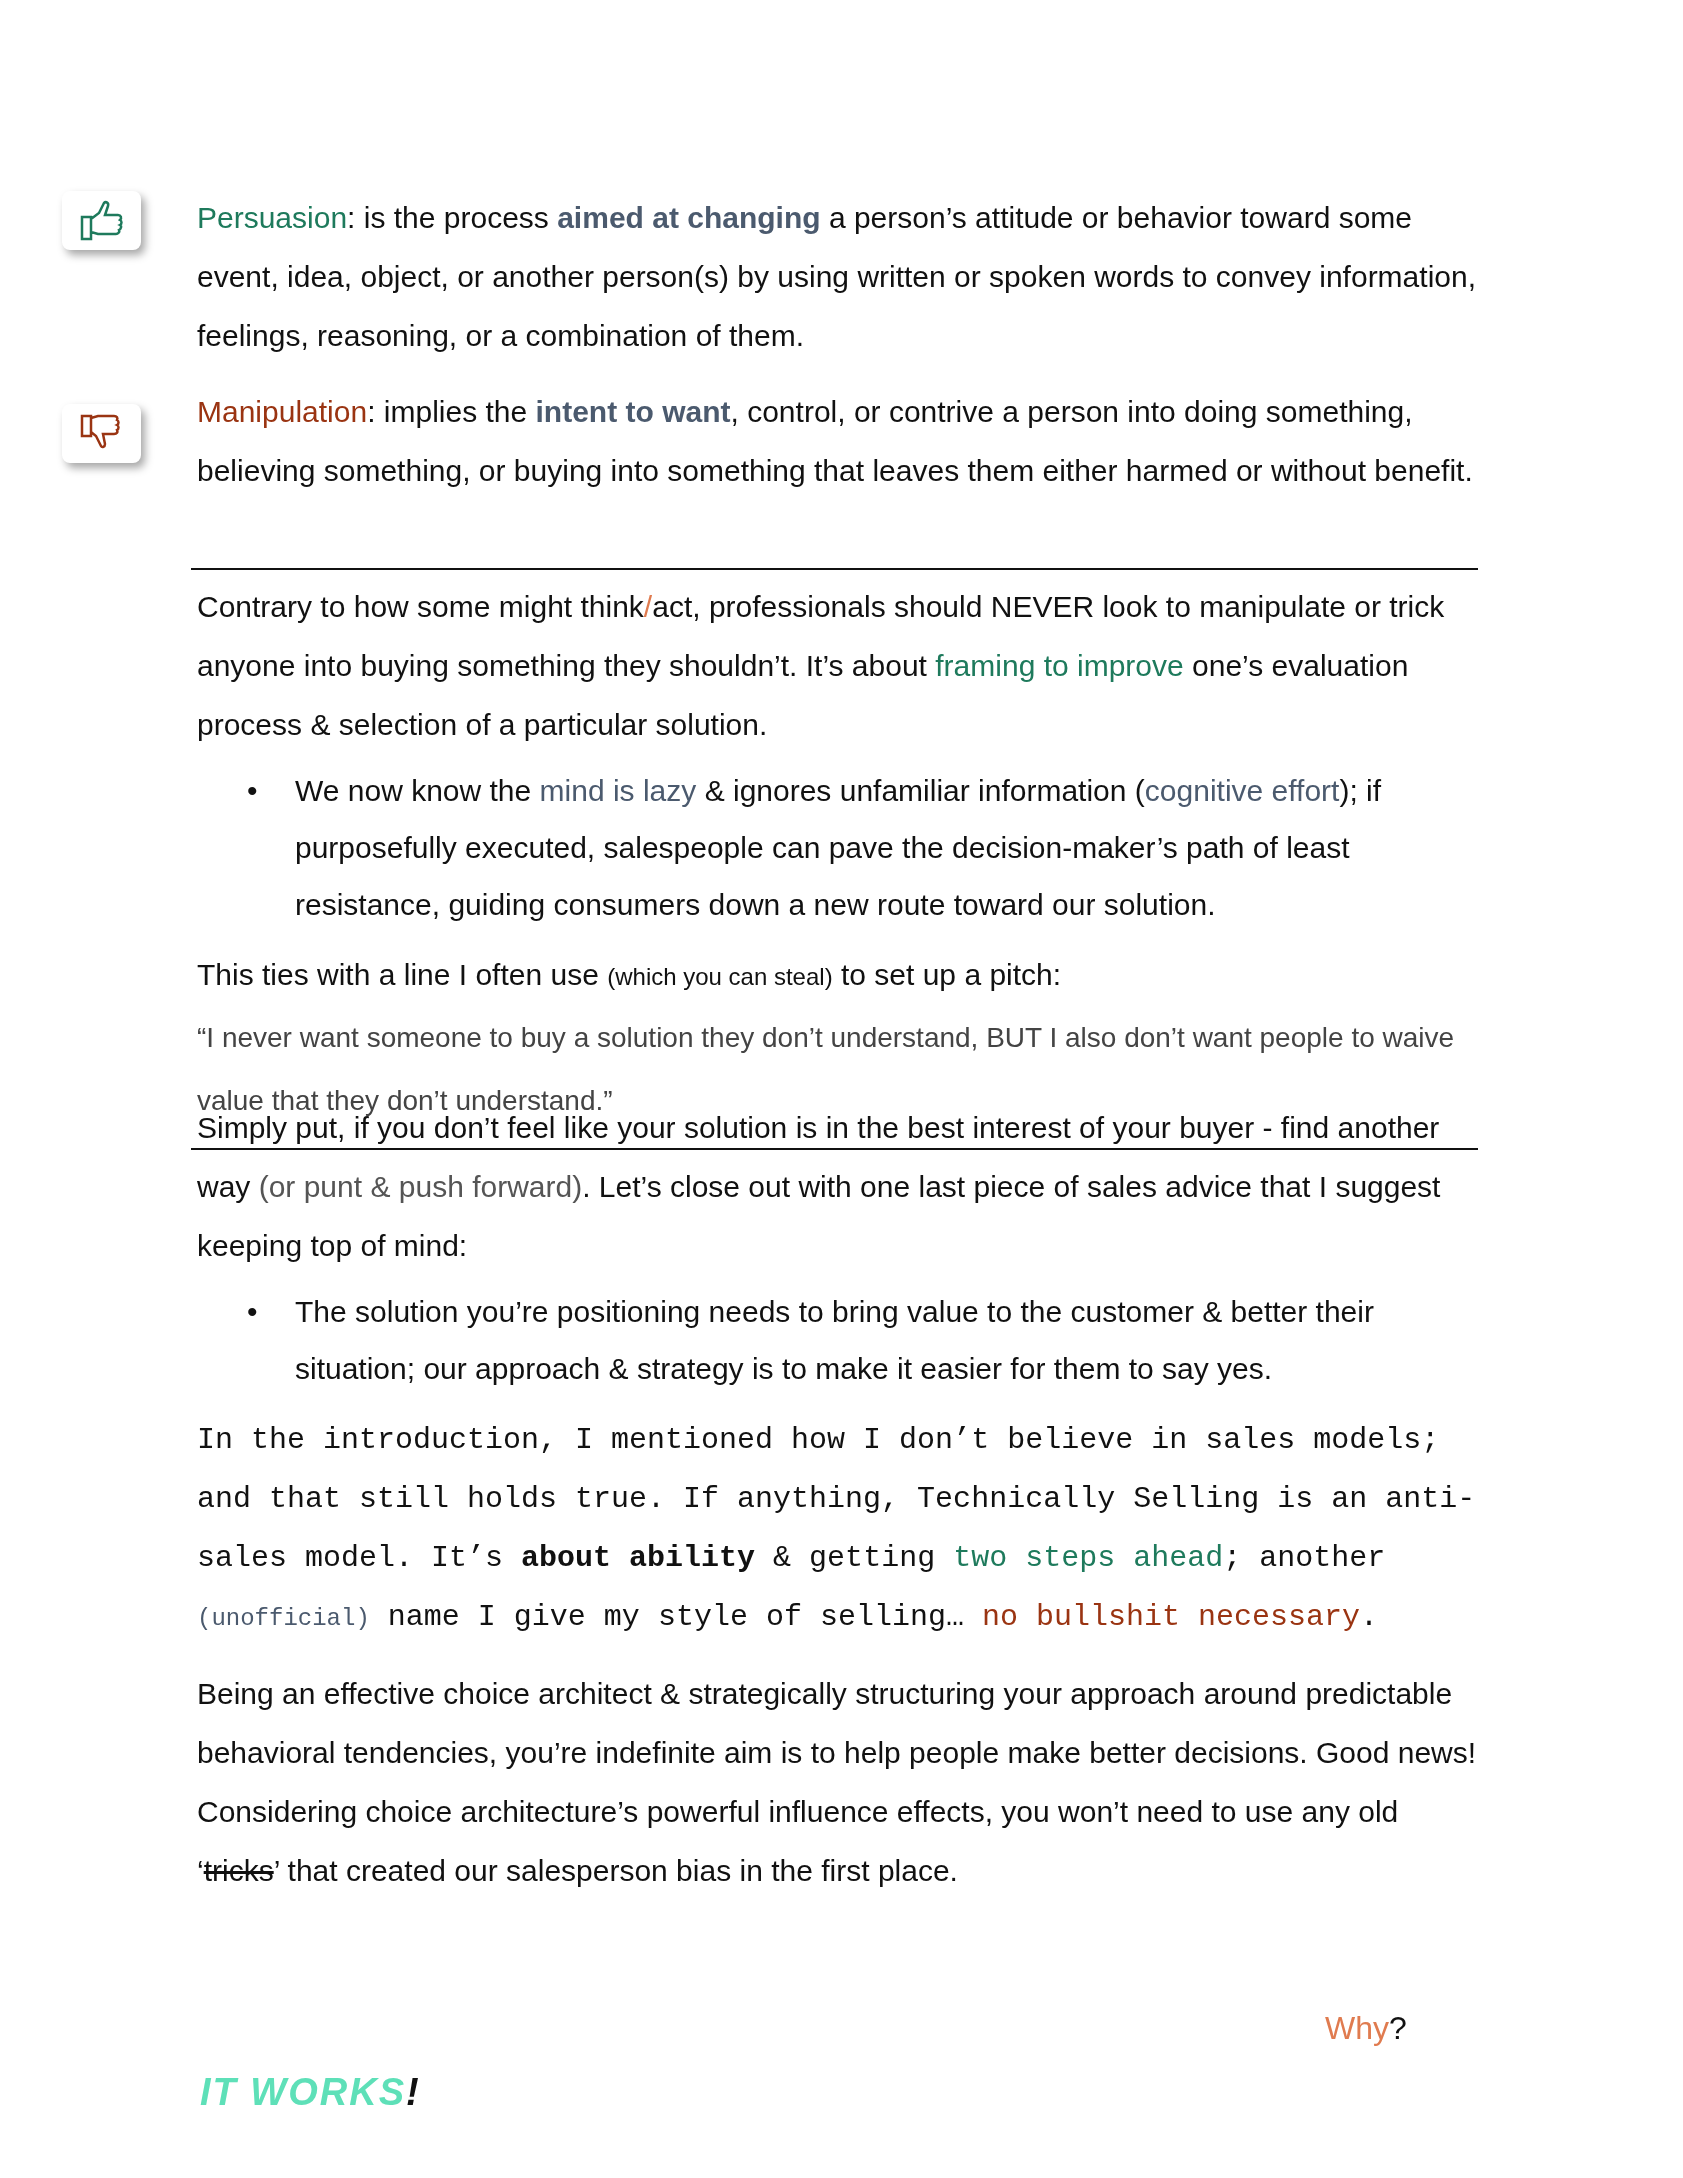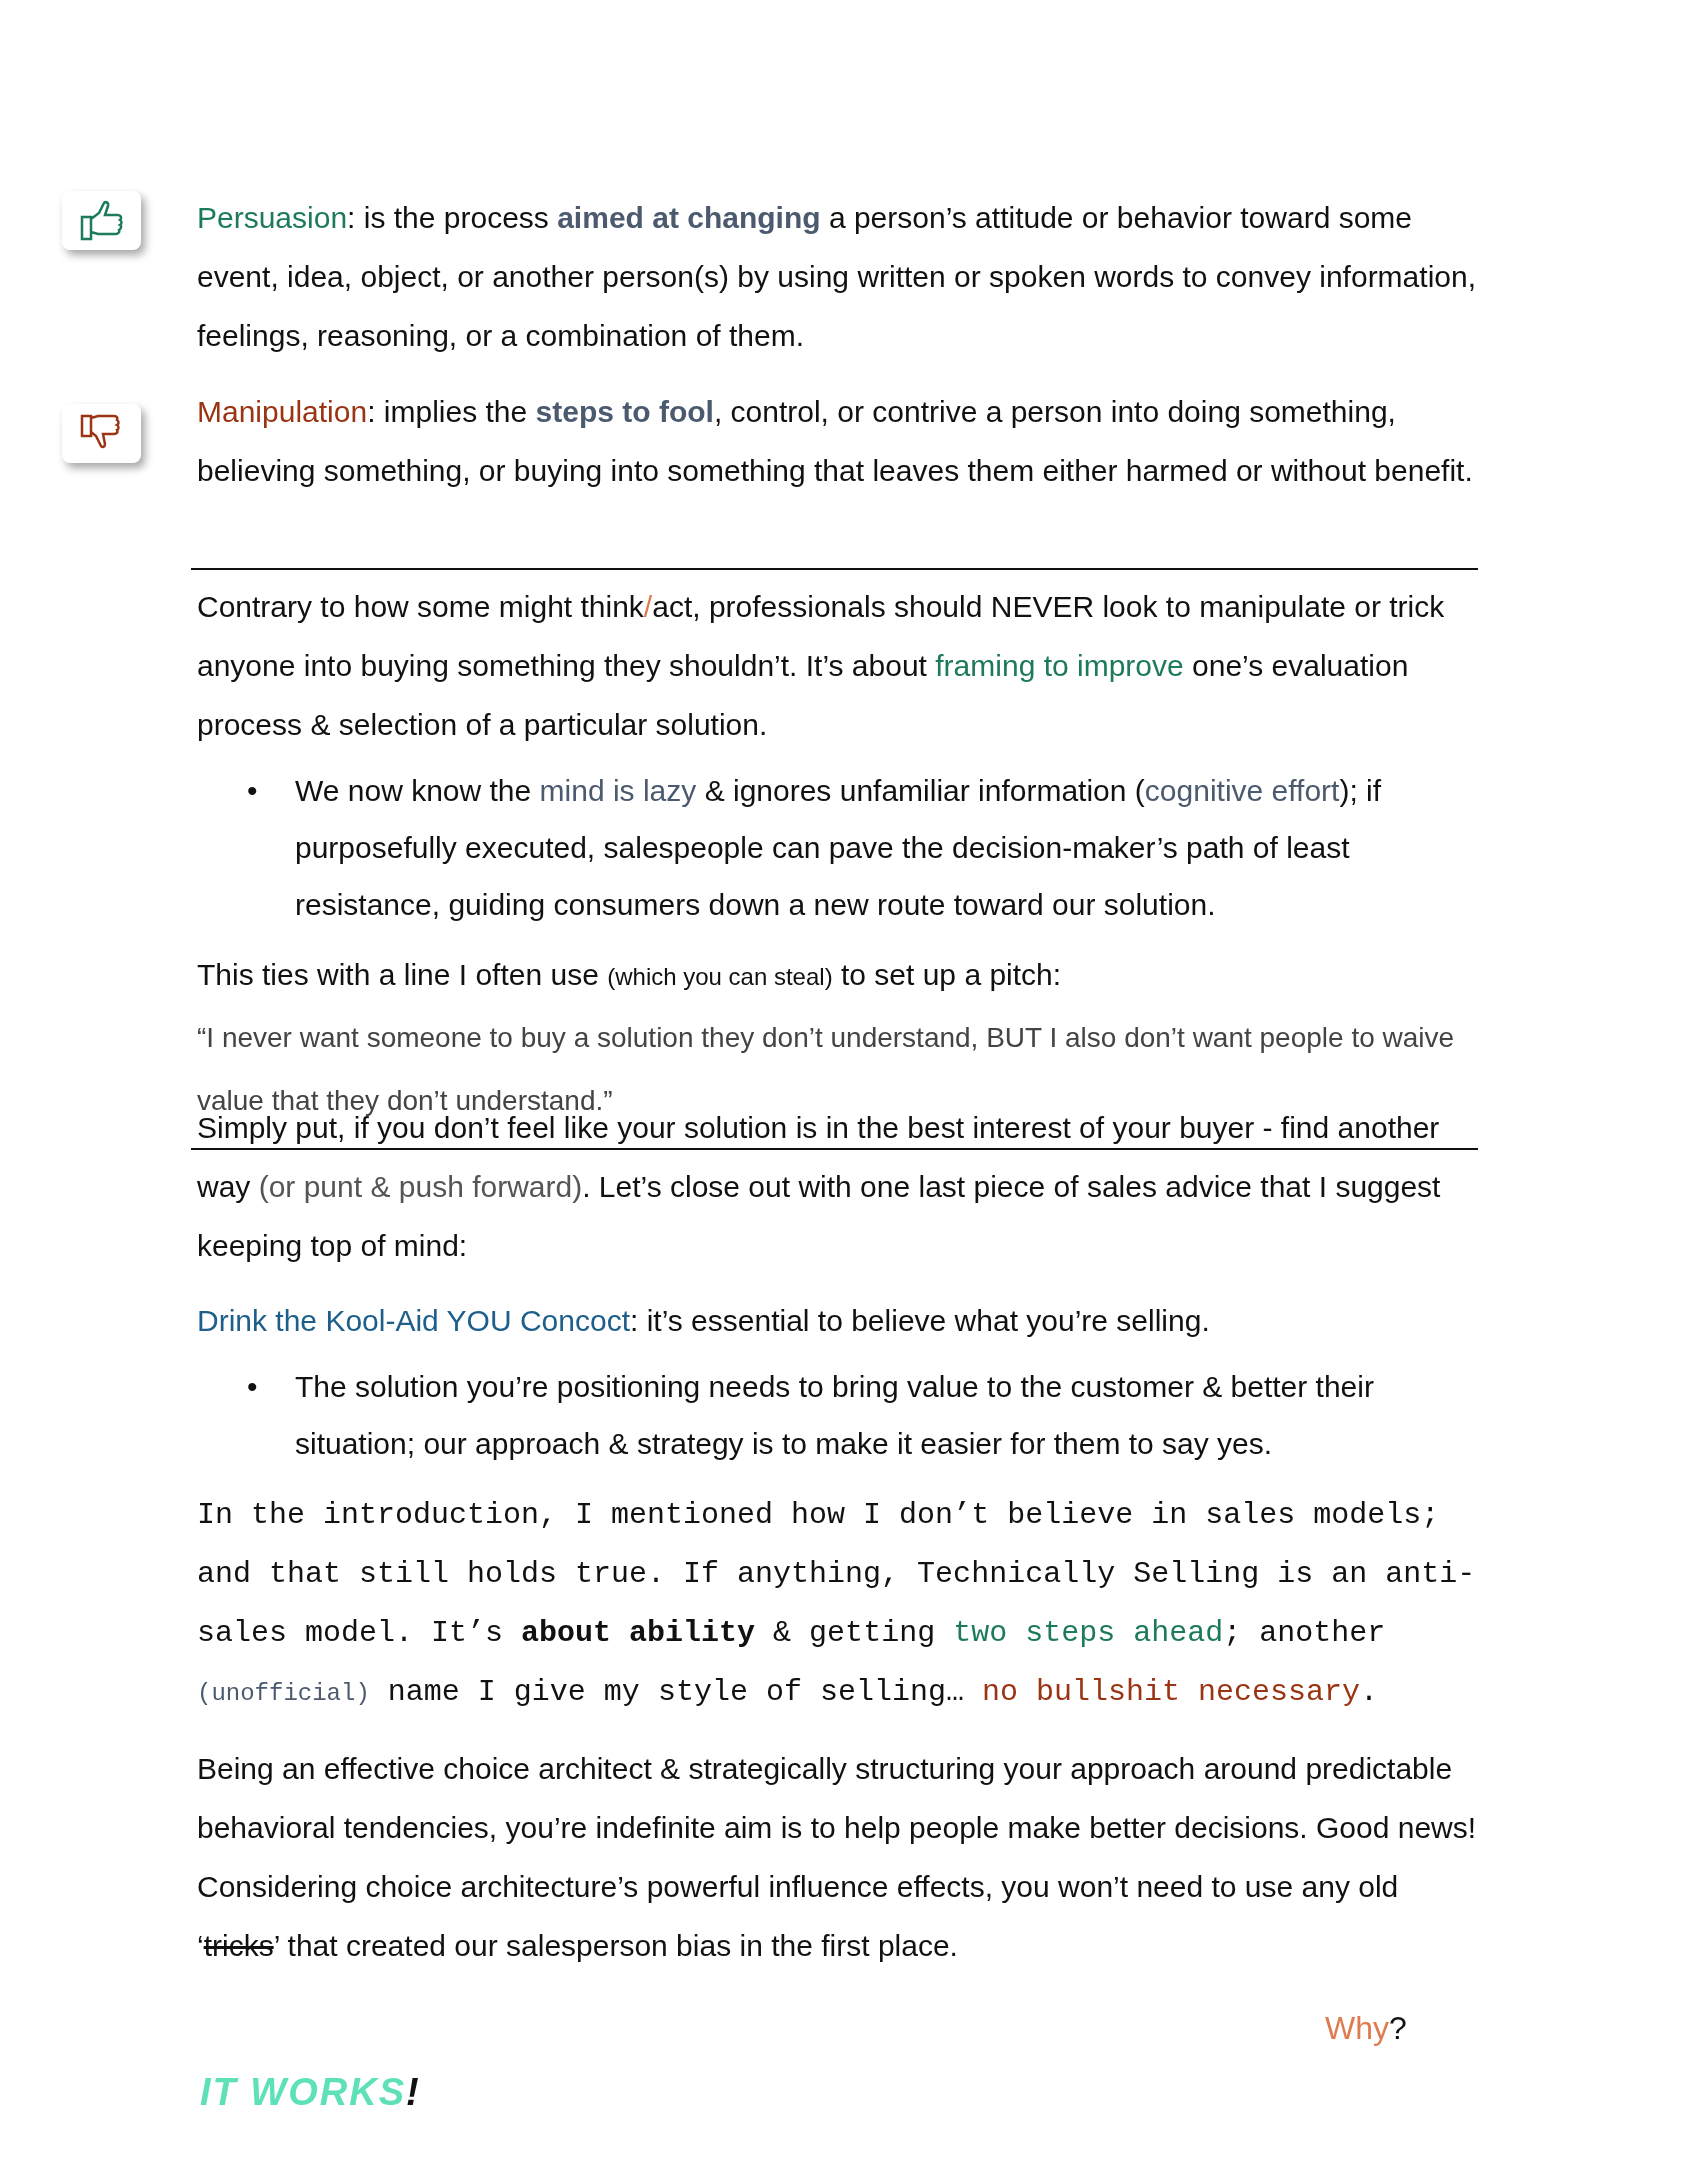--- a/index.html
+++ b/index.html
@@ -43,21 +43,21 @@
   </svg>
 </div>
 
 <div class="col" style="top:188px;">
   <p class="p">
     <span class="green">Persuasion</span><span>: is the process </span><b class="slate-b">aimed at changing</b><span> a person’s attitude or behavior toward some event, idea, object, or another person(s) by using written or spoken words to convey information, feelings, reasoning, or a combination of them.</span>
   </p>
 </div>
 <div class="col" style="top:382px;">
   <p class="p">
-    <span class="rust">Manipulation</span><span>: implies the </span><b class="slate-b">steps to fool</b><span>, control, or contrive a person into doing something, believing something, or buying into something that leaves them either harmed or without benefit.</span>
+    <span class="rust">Manipulation</span><span>: implies the </span><b class="slate-b">intent to want</b><span>, control, or contrive a person into doing something, believing something, or buying into something that leaves them either harmed or without benefit.</span>
   </p>
 </div>
 
 <div class="rule" style="top:568px;"></div>
 
 <div class="col" style="top:577px;">
   <p class="p">
     <span>Contrary to how some might think</span><span class="orange">/</span><span>act, professionals should NEVER look to manipulate or trick anyone into buying something they shouldn’t. It’s about </span><span class="green">framing to improve</span><span> one’s evaluation process &amp; selection of a particular solution.</span>
   </p>
   <ul style="margin-top:8px;">
@@ -68,23 +68,20 @@
   </p>
   <p class="quote" style="margin:0;">“I never want someone to buy a solution they don’t understand, BUT I also don’t want people to waive value that they don’t understand.”</p>
 </div>
 
 <div class="rule" style="top:1148px;"></div>
 
 <div class="col" style="top:1098px;">
   <p class="p">
     <span>Simply put, if you don’t feel like your solution is in the best interest of your buyer - find another way </span><span class="light">(or punt &amp; push forward)</span><span>. Let’s close out with one last piece of sales advice that I suggest keeping top of mind:</span>
   </p>
-  <p class="p" style="margin-top:16px;">
-    <span class="blue">Drink the Kool-Aid YOU Concoct</span><span>: it’s essential to believe what you’re selling.</span>
-  </p>
   <ul style="margin-top:8px;">
     <li>The solution you’re positioning needs to bring value to the customer &amp; better their situation; our approach &amp; strategy is to make it easier for them to say yes.</li>
   </ul>
   <p class="p" style="margin-top:14px;font-family:Liberation Mono, monospace;">
     <span>In the introduction, I mentioned how I don’t believe in sales models; and that still holds true. If anything, Technically Selling is an anti-sales model. It’s </span><b>about ability</b><span> &amp; getting </span><span class="green">two steps ahead</span><span>; another </span><span class="small slate">(unofficial)</span><span> name I give my style of selling… </span><span class="rust">no bullshit necessary</span><span>.</span>
   </p>
   <p class="p" style="margin-top:16px;">
     <span>Being an effective choice architect &amp; strategically structuring your approach around predictable behavioral tendencies, you’re indefinite aim is to help people make better decisions. Good news! Considering choice architecture’s powerful influence effects, you won’t need to use any old ‘</span><span class="strike">tricks</span><span>’ that created our salesperson bias in the first place.</span>
   </p>
 </div>

